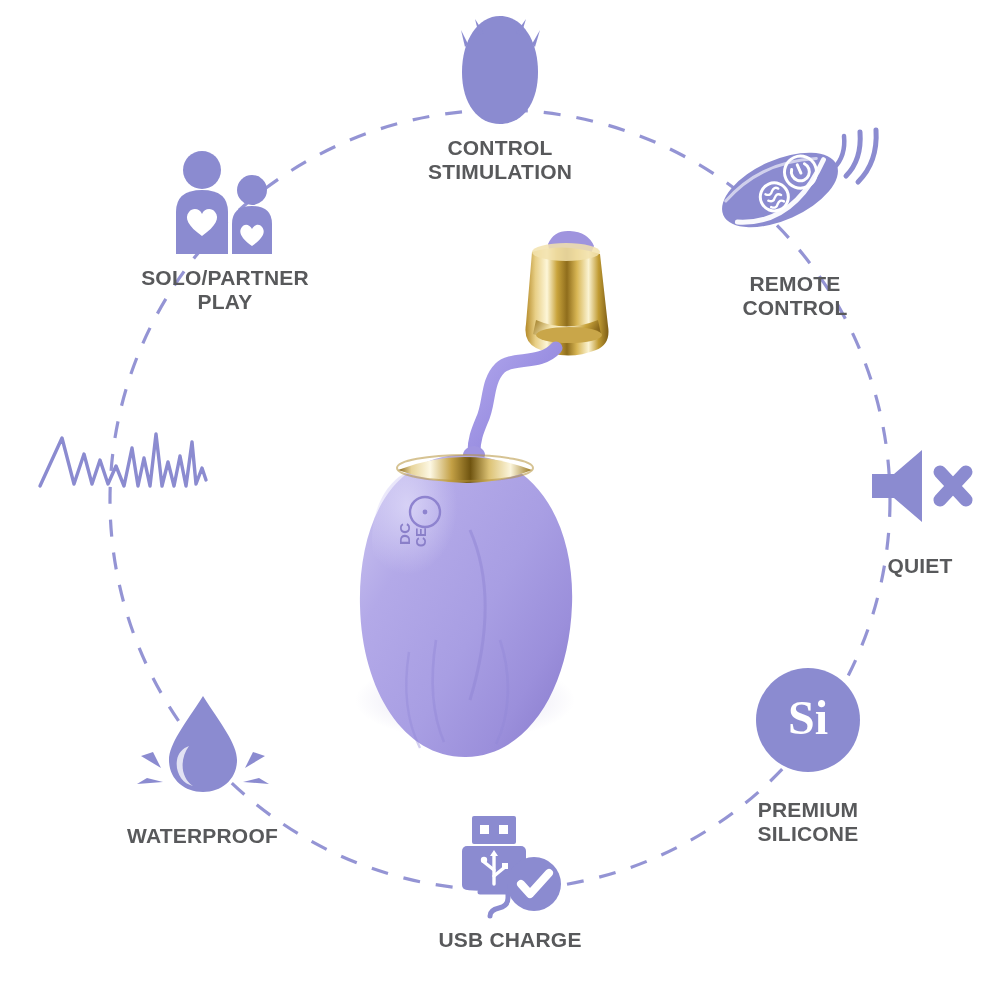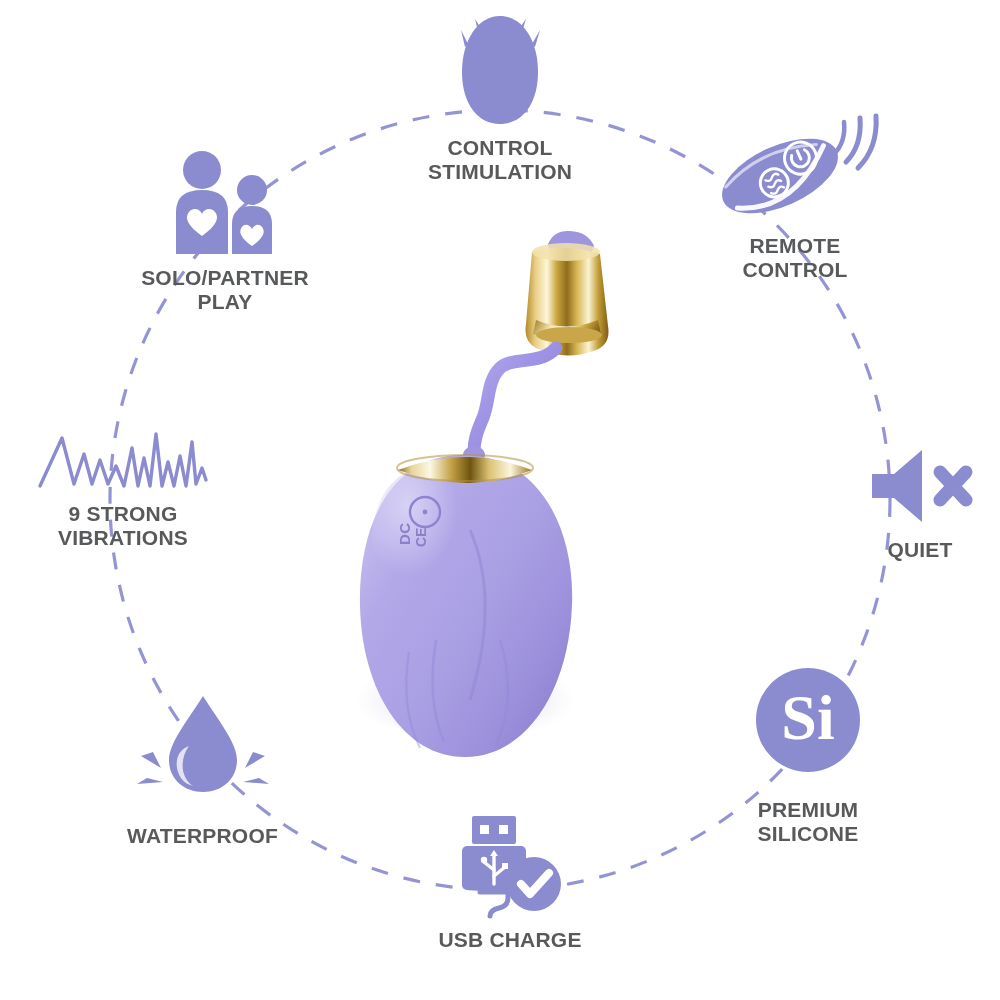--- a/index.html
+++ b/index.html
@@ -46,22 +46,22 @@
     color: #58595b;
     font-size: 21px;
     font-weight: 700;
     letter-spacing: 0.2px;
     line-height: 1.12;
     white-space: pre-line;
   }
 
   
   #feat-precise      { left: 390px; top: 10px;  width: 220px; }
-  #feat-remote       { left: 690px; top: 110px; width: 210px; }
-  #feat-quiet        { left: 845px; top: 448px; width: 150px; }
+  #feat-remote       { left: 690px; top: 124px; width: 210px; gap: 24px; }
+  #feat-quiet        { left: 845px; top: 448px; width: 150px; gap: 16px; }
   #feat-silicone     { left: 718px; top: 668px; width: 180px; }
   #feat-usb          { left: 420px; top: 812px; width: 180px; justify-content: space-between; }
   #feat-waterproof   { left: 110px; top: 690px; width: 185px; }
   #feat-vibrations   { left: 28px;  top: 428px; width: 190px; }
   #feat-solo         { left: 130px; top: 150px; width: 190px; }
 
   #feat-quiet .label { margin-top: 14px; }
   #feat-silicone .label { margin-top: 26px; }
   #feat-usb .label { margin-top: 12px; }
   #feat-waterproof .label { margin-top: 28px; }
@@ -73,21 +73,21 @@
   .si-badge {
     width: 104px;
     height: 104px;
     border-radius: 50%;
     background: #8b8bd0;
     display: flex;
     align-items: center;
     justify-content: center;
     color: #ffffff;
     font-family: "Liberation Serif", serif;
-    font-size: 64px;
+    font-size: 48px;
     font-weight: 700;
     line-height: 1;
     padding-bottom: 4px;
   }
   svg { display: block; overflow: visible; }
 </style>
 </head>
 <body>
 
 <div id="stage">
@@ -315,22 +315,20 @@
 
   <div class="feature" id="feat-vibrations">
     <div class="icon-wrap">
       <svg width="170" height="64" viewBox="0 0 170 64">
         <path d="M2 58 L 24 10 L 36 56 L 46 26 L 54 56 L 62 32 L 70 56
                  L 78 38 L 86 58 L 94 20 L 100 58 L 106 30 L 112 58
                  L 118 6 L 124 58 L 130 34 L 136 58 L 142 28 L 148 58
                  L 154 14 L 158 56 L 164 40 L 168 52" fill="none" stroke="#8b8bd0" stroke-width="3.4" stroke-linejoin="round" stroke-linecap="round"></path>
       </svg>
     </div>
-    <div class="label">9 STRONG
-VIBRATIONS</div>
   </div>
 
   <div class="feature" id="feat-solo">
     <div class="icon-wrap">
       <svg width="122" height="106" viewBox="0 0 122 106">
         <circle cx="38" cy="20" r="19" fill="#8b8bd0"></circle>
         <path d="M12 104 V 62 q 0 -22 26 -22 q 26 0 26 22 v 42 Z" fill="#8b8bd0"></path>
         <path d="M38 86
                  C 24 76, 20 68, 25 62
                  C 29 57, 36 59, 38 64

